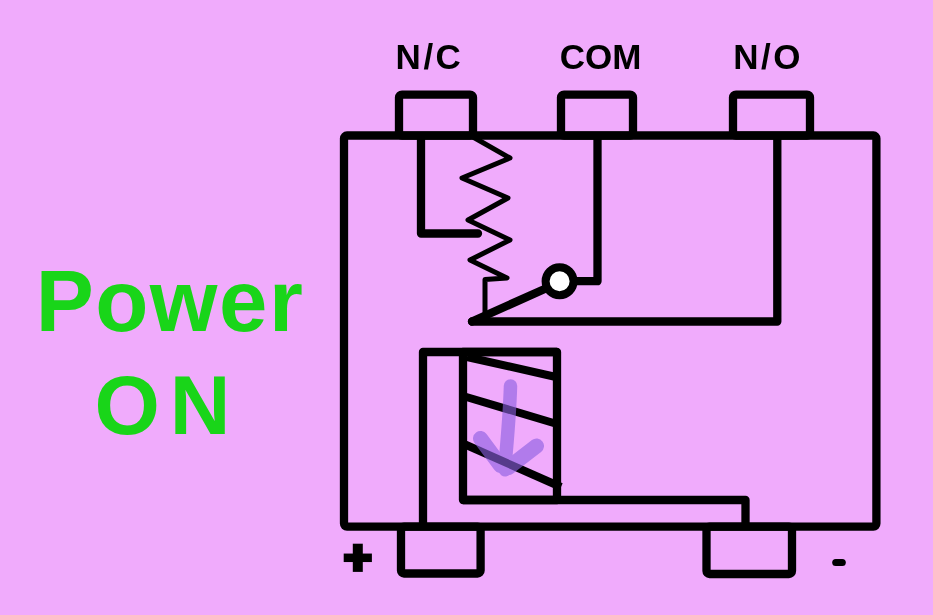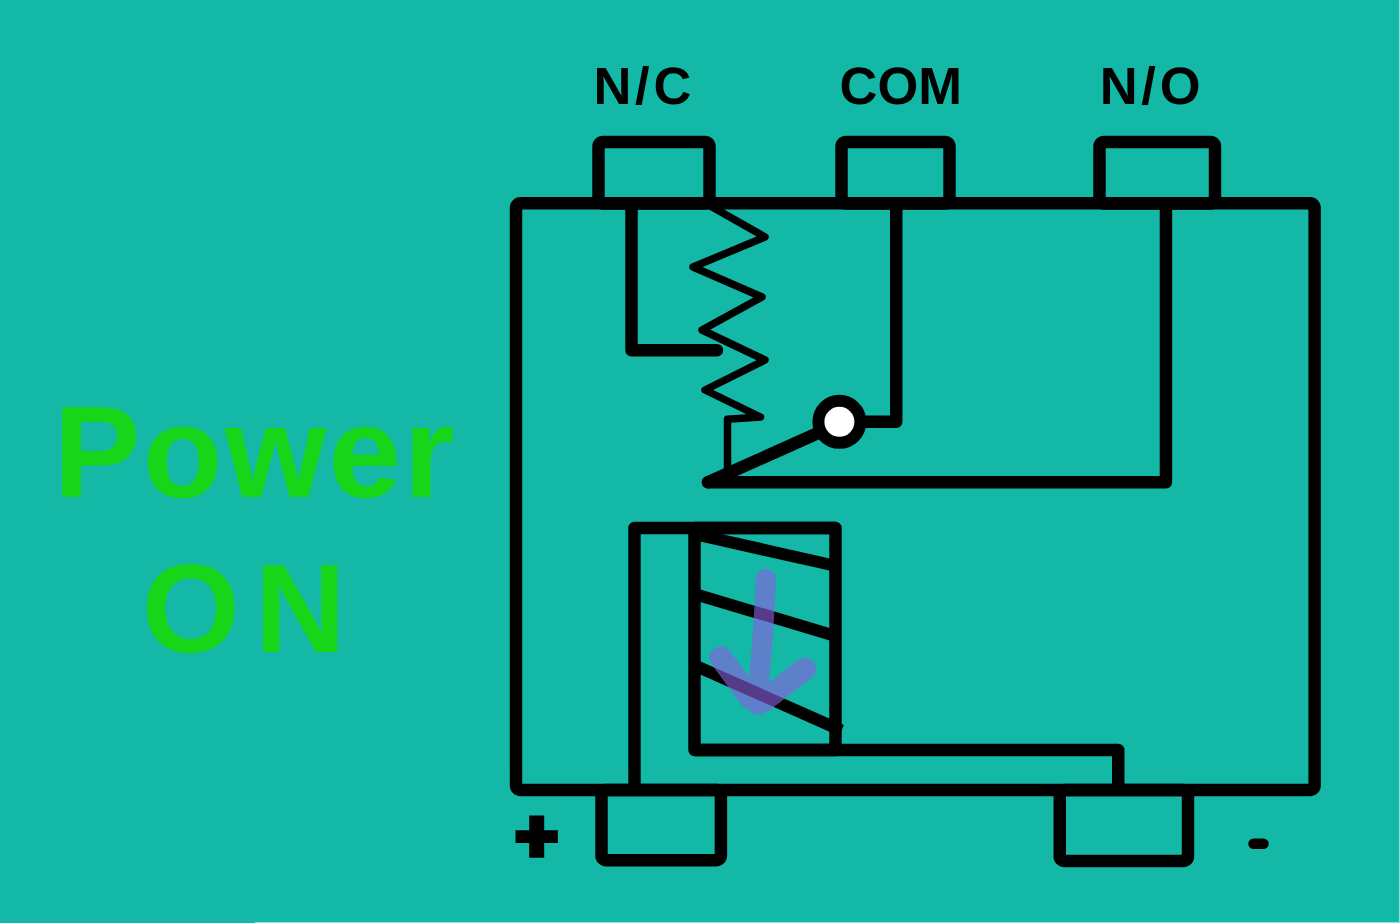--- a/index.html
+++ b/index.html
@@ -1,16 +1,16 @@
 <!DOCTYPE html>
 <html><head>
 <meta charset="utf-8">
 <style>
 html,body{margin:0;padding:0;background:#ffffff;}
-#stage{position:relative;width:933px;height:615px;overflow:hidden;background:#14b8a6;
+#stage{position:relative;width:933px;height:615px;overflow:hidden;background:#f0abfc;
   font-family:"Liberation Sans", sans-serif;}
 </style>
 </head>
 <body>
 <div id="stage">
 <svg width="933" height="615" viewBox="0 0 933 615">
   <g fill="none" stroke="#000000" stroke-width="8.3" stroke-linejoin="round">
 
     <rect x="344" y="135.5" width="532.4" height="391.1" rx="3"></rect>
 

